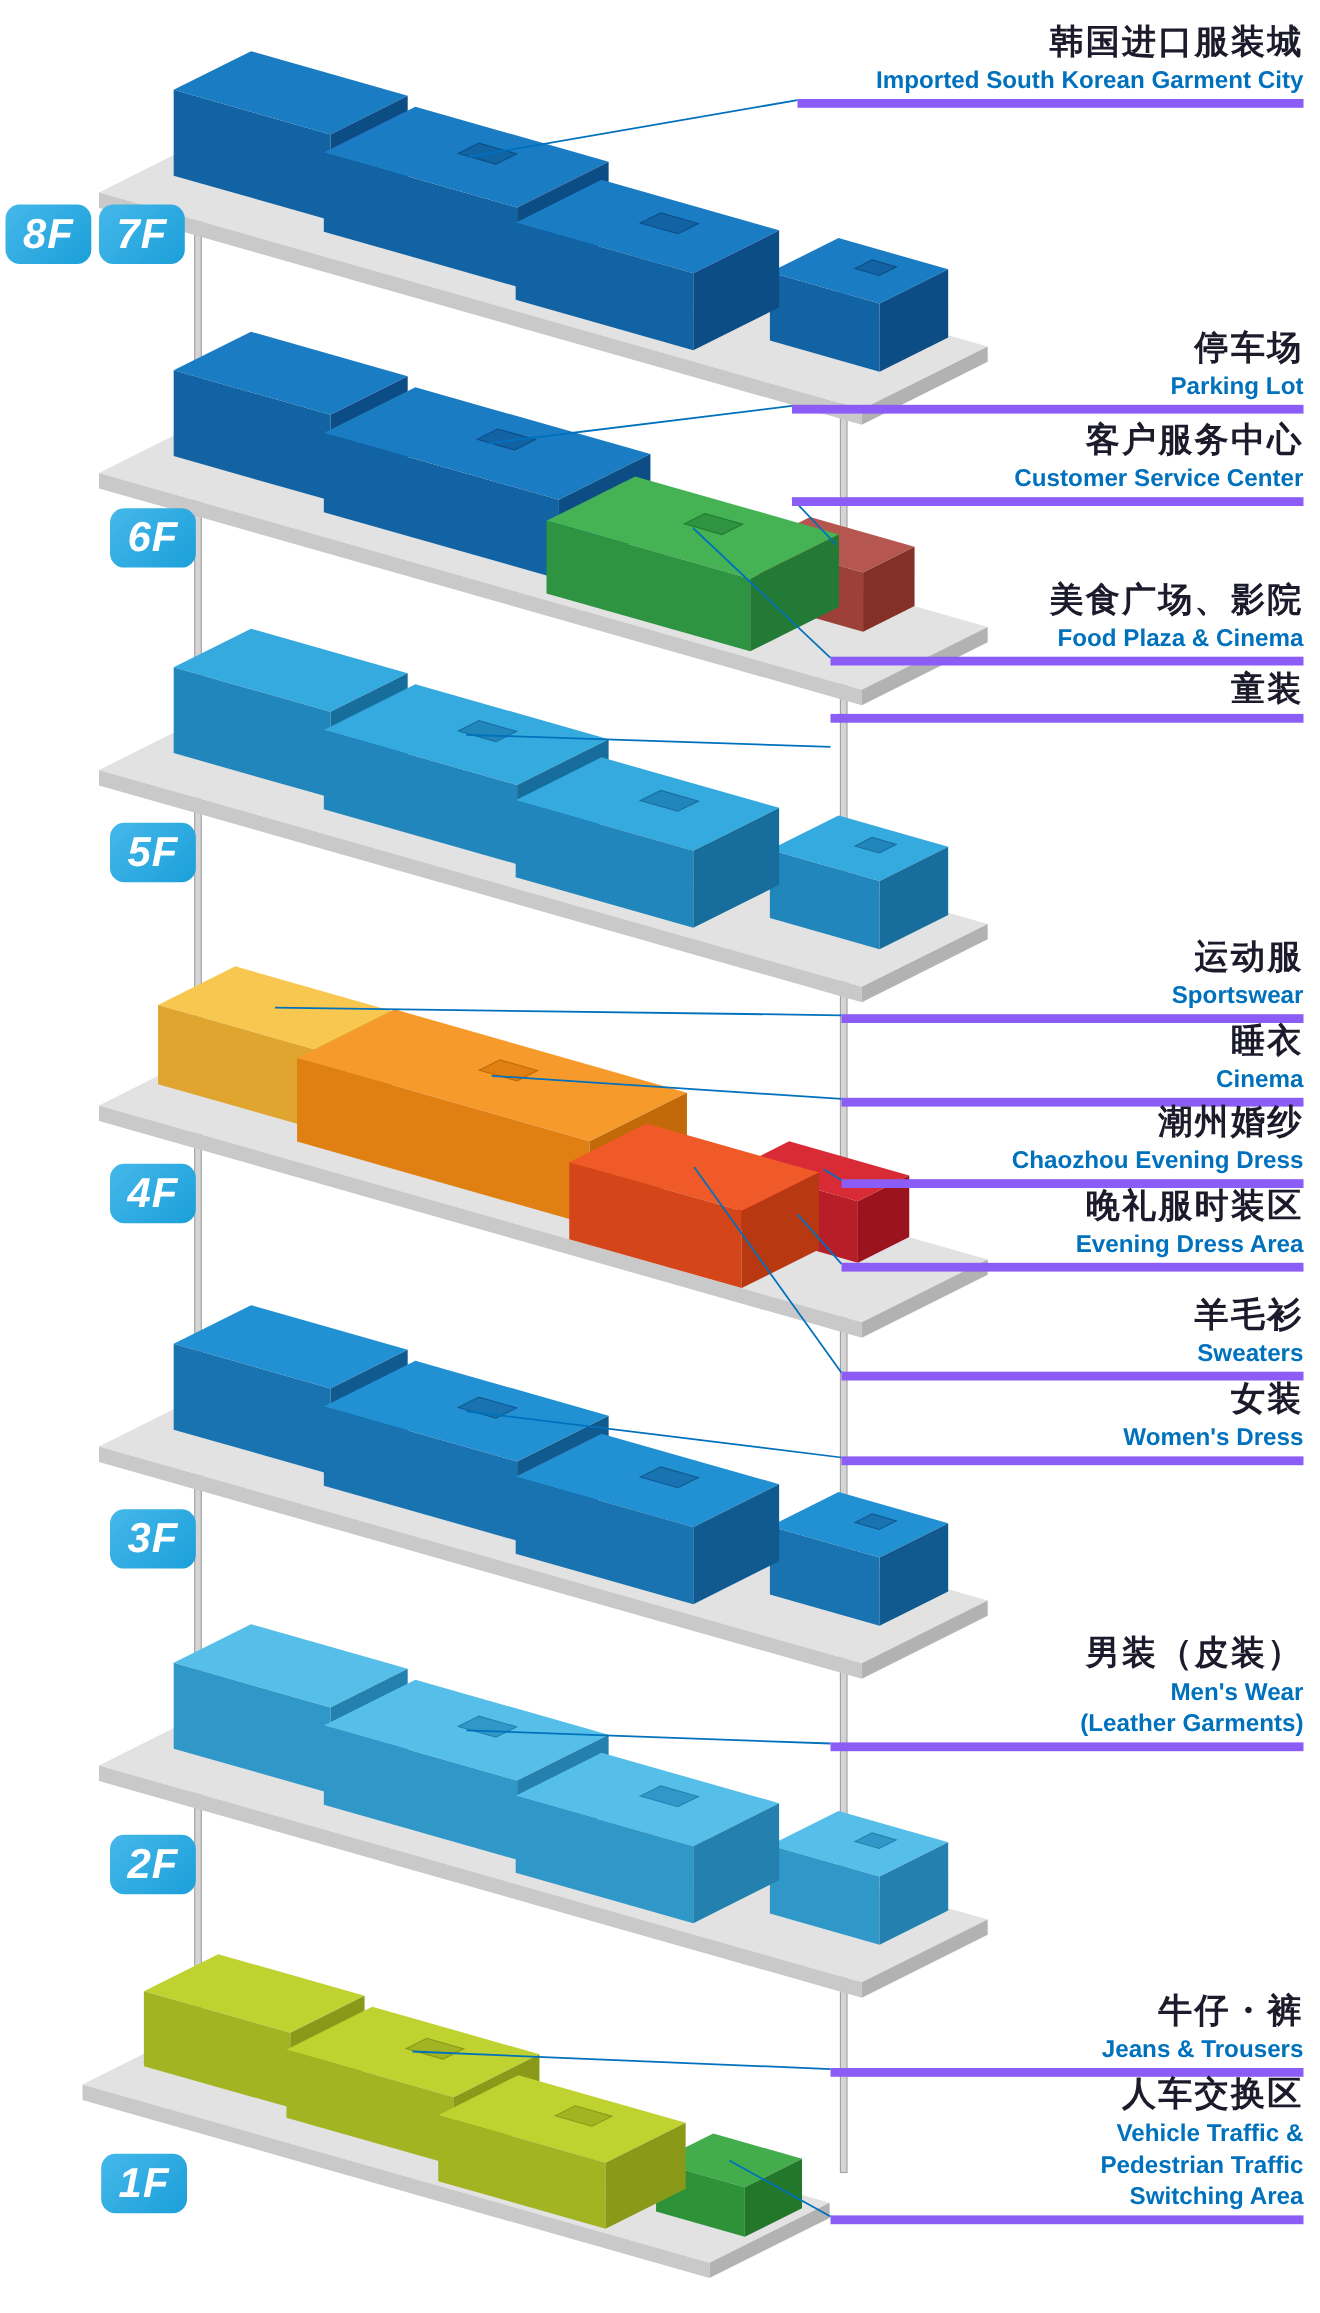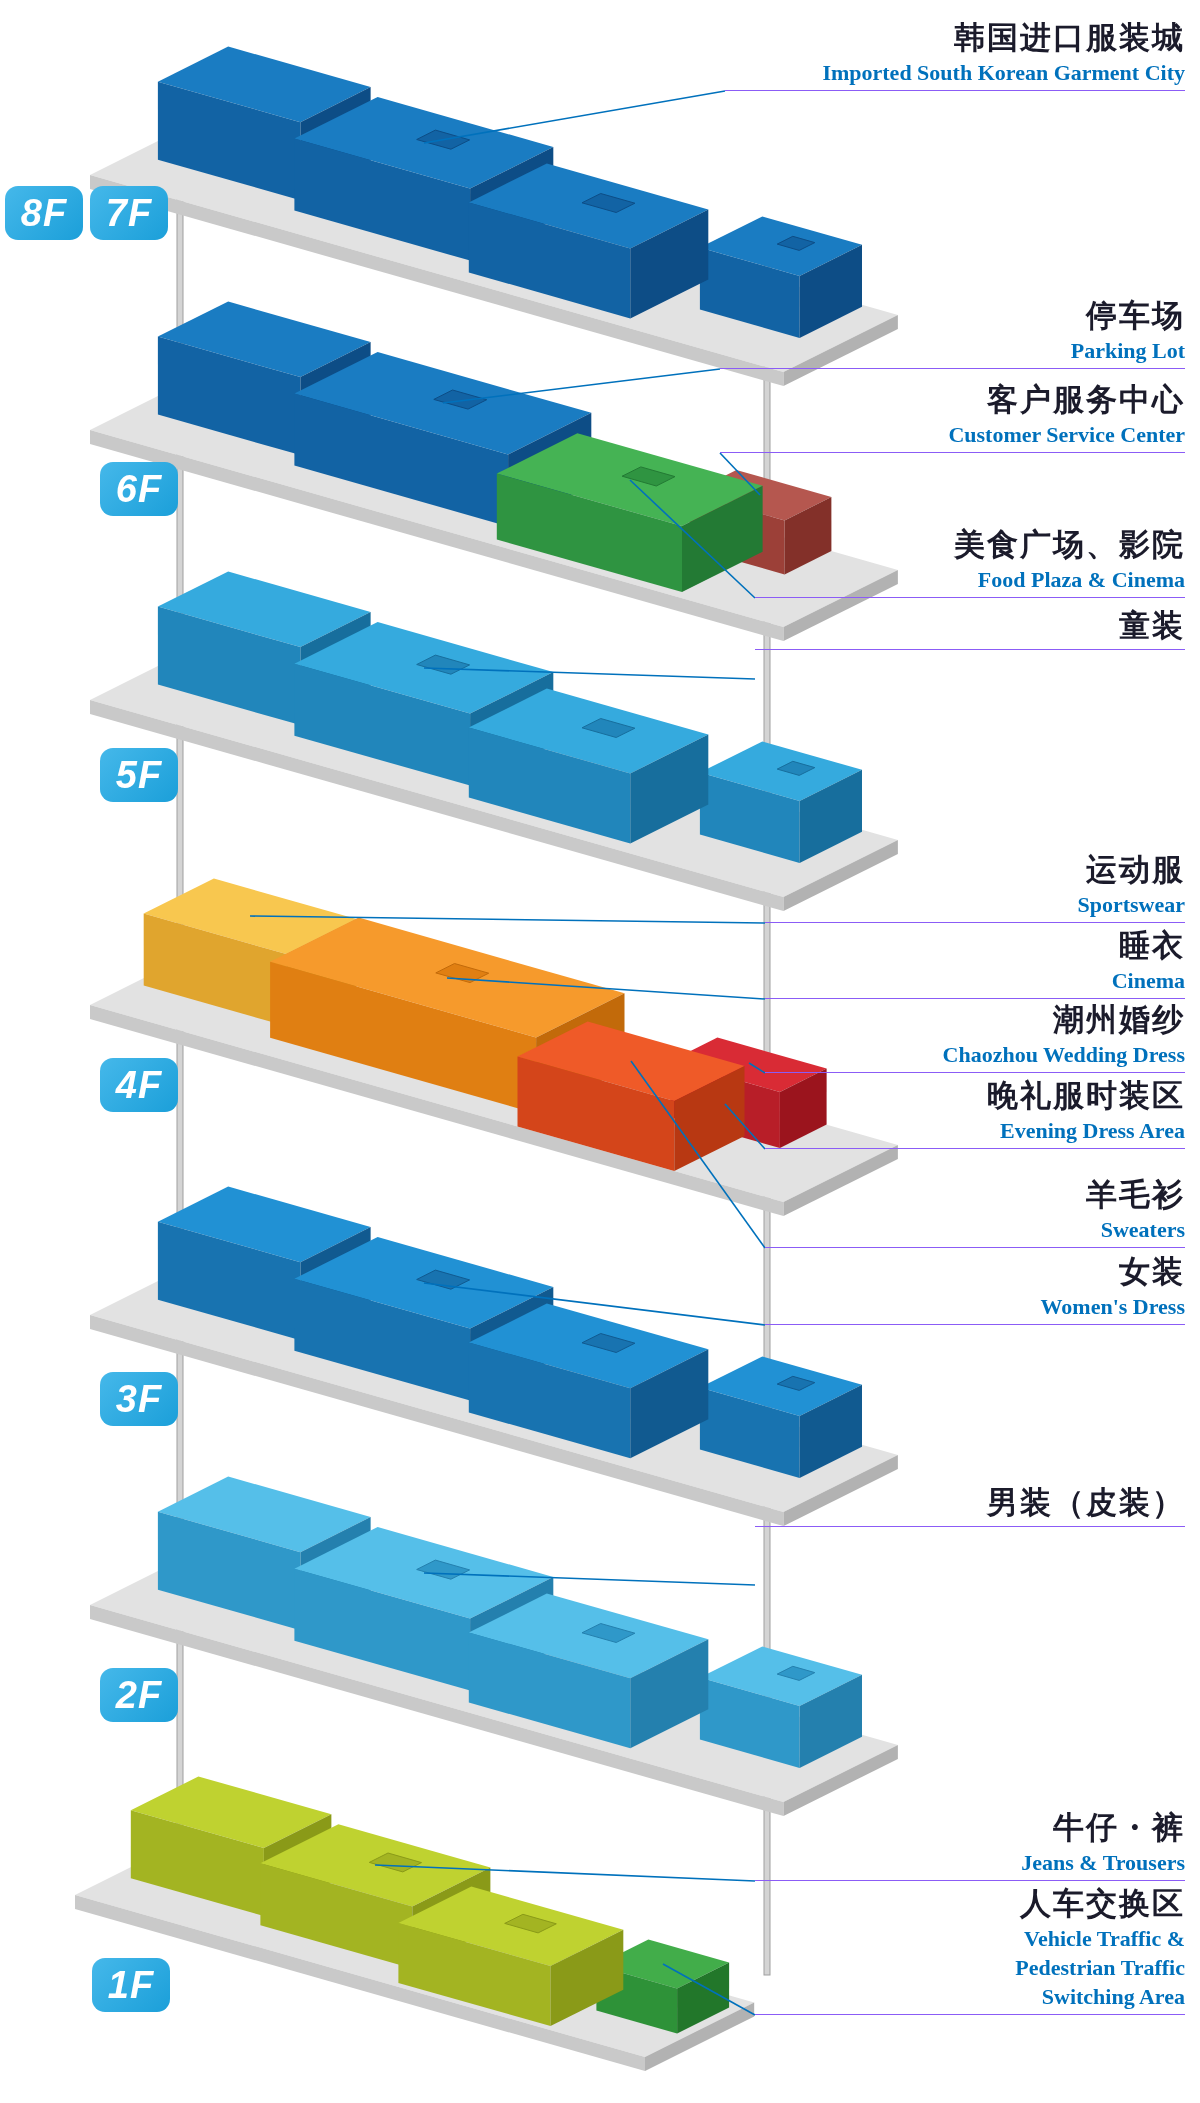--- a/index.html
+++ b/index.html
@@ -11,21 +11,21 @@
   .badge{
     position:absolute;z-index:2;width:78px;height:54px;border-radius:13px;
     background:linear-gradient(135deg,#45b8ea,#1b9fd9);
     color:#fff;font-weight:bold;font-style:italic;font-size:38px;
     display:flex;align-items:center;justify-content:center;
     letter-spacing:1px;
     text-align:right;
   }
   .ann{
     position:absolute;right:15px;z-index:2;text-align:right;
-    border-bottom:1px solid #8b5cf6;padding-bottom:3px;font-family:Liberation Serif, serif;
+    border-bottom:8px solid #8b5cf6;padding-bottom:3px;
   }
   .ann .zh{
     font-size:31px;font-weight:bold;color:#1b1b2b;line-height:40px;letter-spacing:2px;
   }
   .ann .en{
     font-size:22px;font-weight:bold;color:#0071bc;line-height:29px;white-space:pre-line;
   }
 </style>
 </head>
 <body>
@@ -220,36 +220,38 @@
 <div class="ann" style="top:850px;width:420px">
   <div class="zh">运动服</div>
   <div class="en">Sportswear</div>
 </div>
 <div class="ann" style="top:926px;width:420px">
   <div class="zh">睡衣</div>
   <div class="en">Cinema</div>
 </div>
 <div class="ann" style="top:1000px;width:420px">
   <div class="zh">潮州婚纱</div>
-  <div class="en">Chaozhou Wedding Dress</div>
+  <div class="en">Chaozhou Evening Dress</div>
 </div>
 <div class="ann" style="top:1076px;width:420px">
   <div class="zh">晚礼服时装区</div>
   <div class="en">Evening Dress Area</div>
 </div>
 <div class="ann" style="top:1175px;width:420px">
   <div class="zh">羊毛衫</div>
   <div class="en">Sweaters</div>
 </div>
 <div class="ann" style="top:1252px;width:420px">
   <div class="zh">女装</div>
   <div class="en">Women's Dress</div>
 </div>
 <div class="ann" style="top:1483px;width:430px">
   <div class="zh">男装（皮装）</div>
+  <div class="en">Men's Wear
+(Leather Garments)</div>
 </div>
 <div class="ann" style="top:1808px;width:430px">
   <div class="zh">牛仔・裤</div>
   <div class="en">Jeans &amp; Trousers</div>
 </div>
 <div class="ann" style="top:1884px;width:430px">
   <div class="zh">人车交换区</div>
   <div class="en">Vehicle Traffic &amp;
 Pedestrian Traffic
 Switching Area</div>

